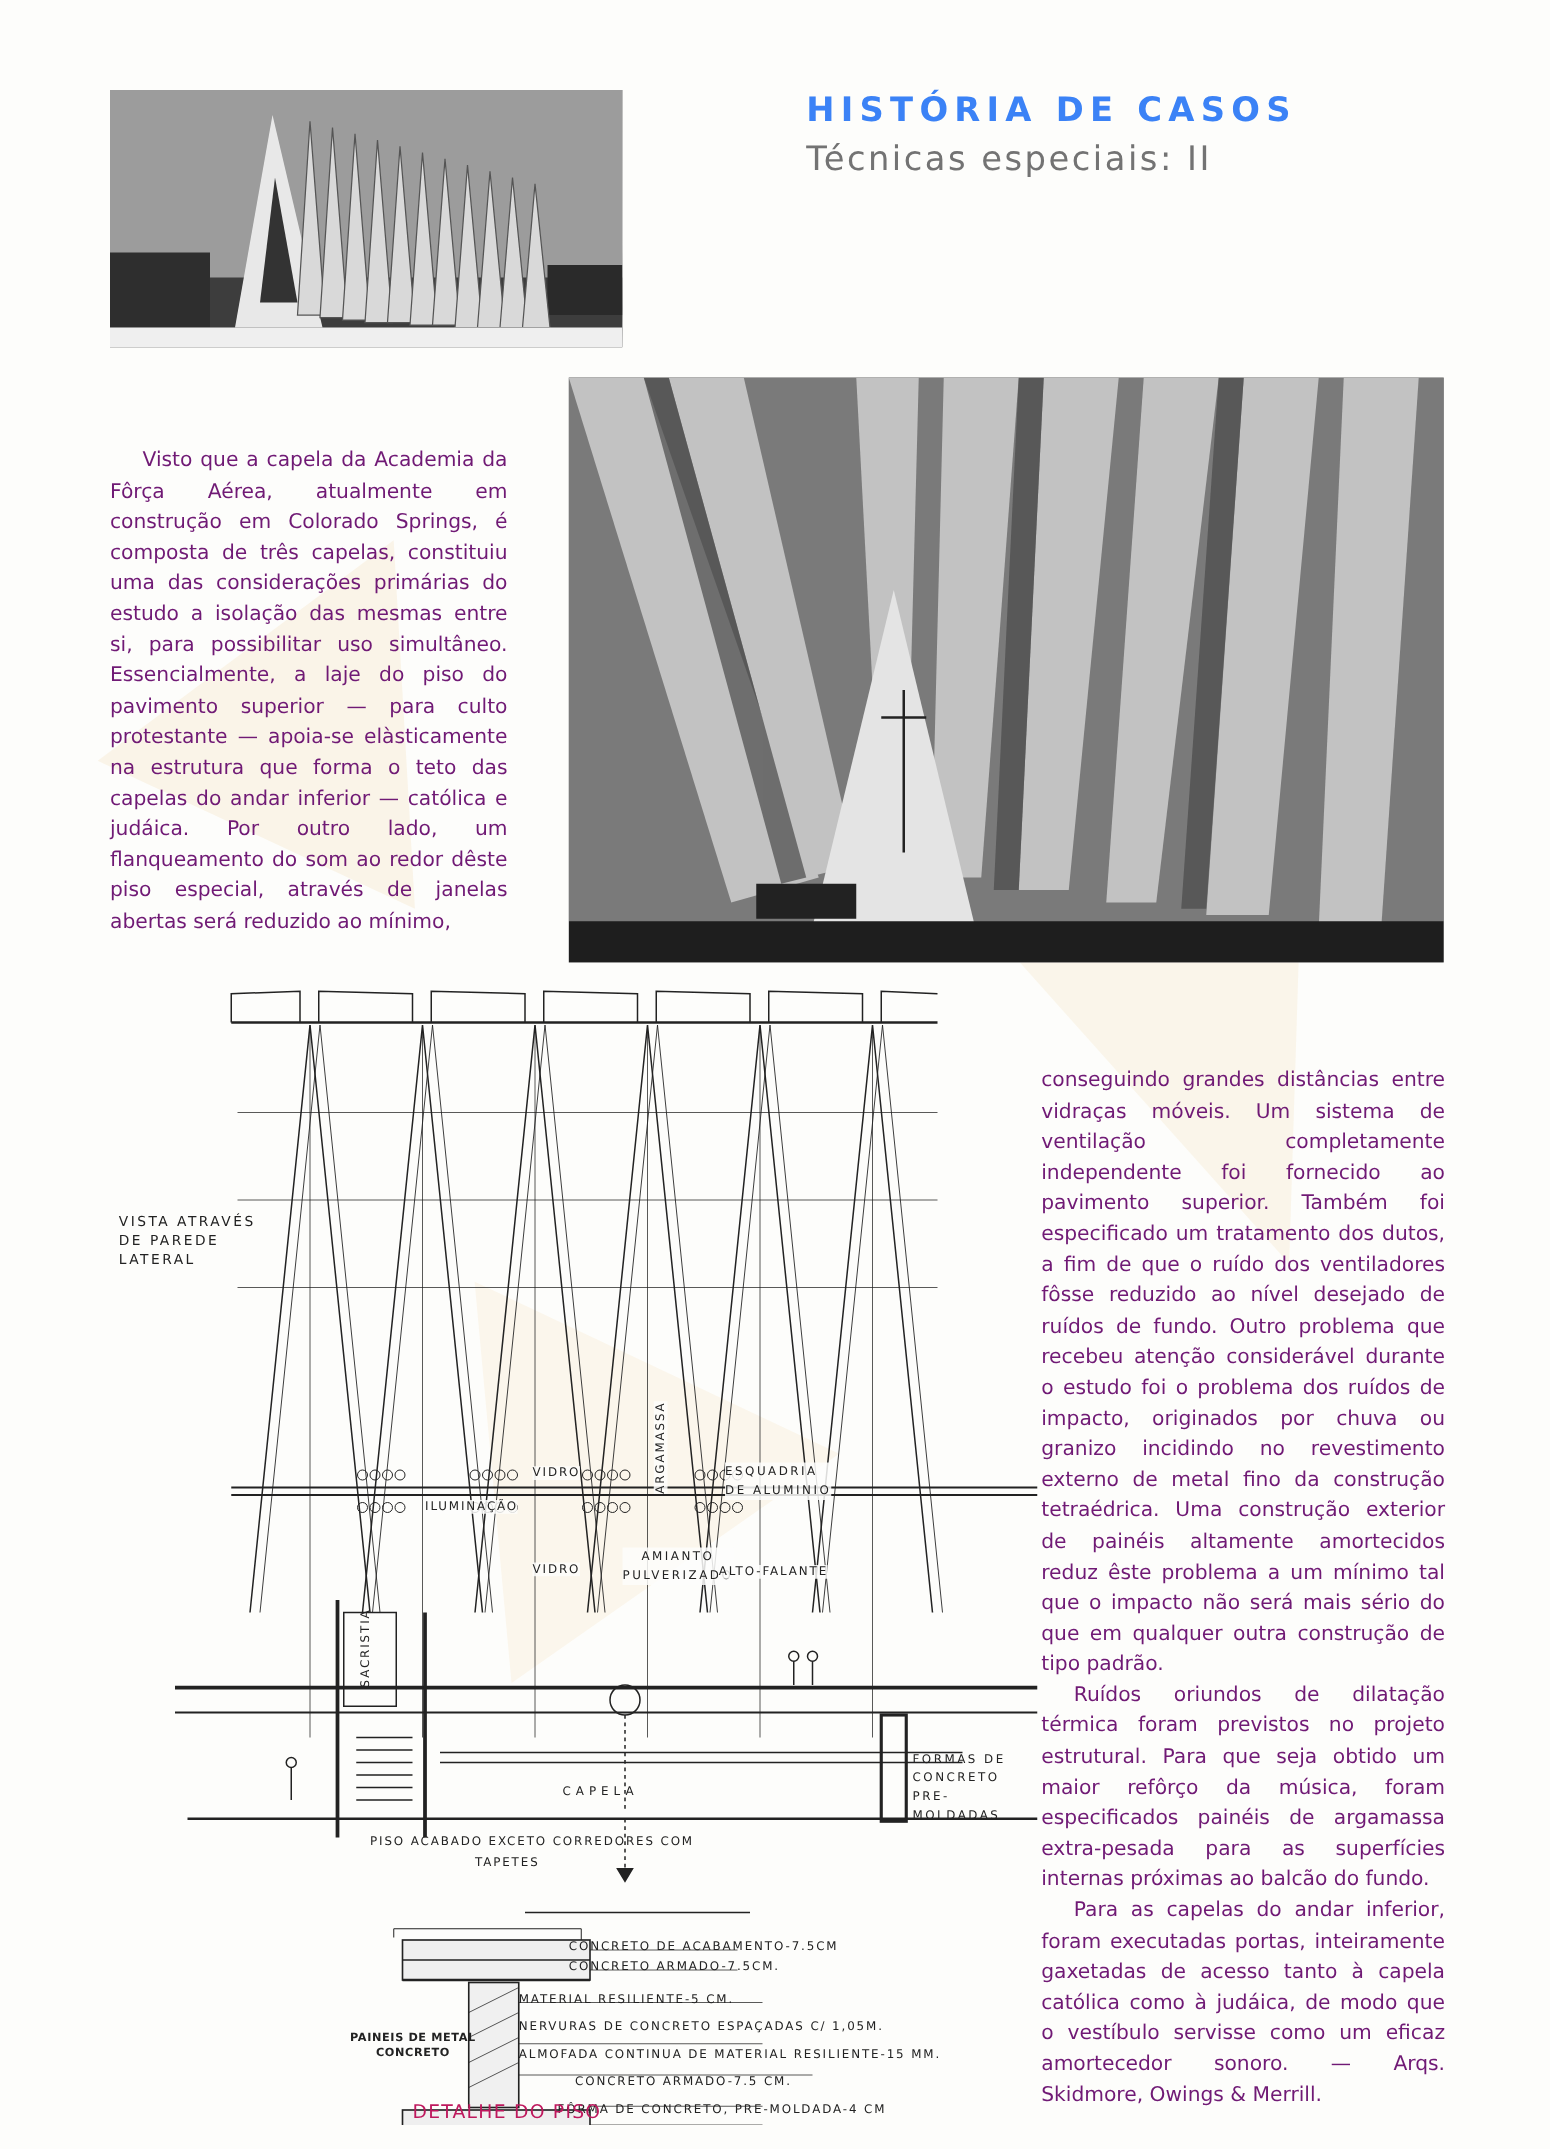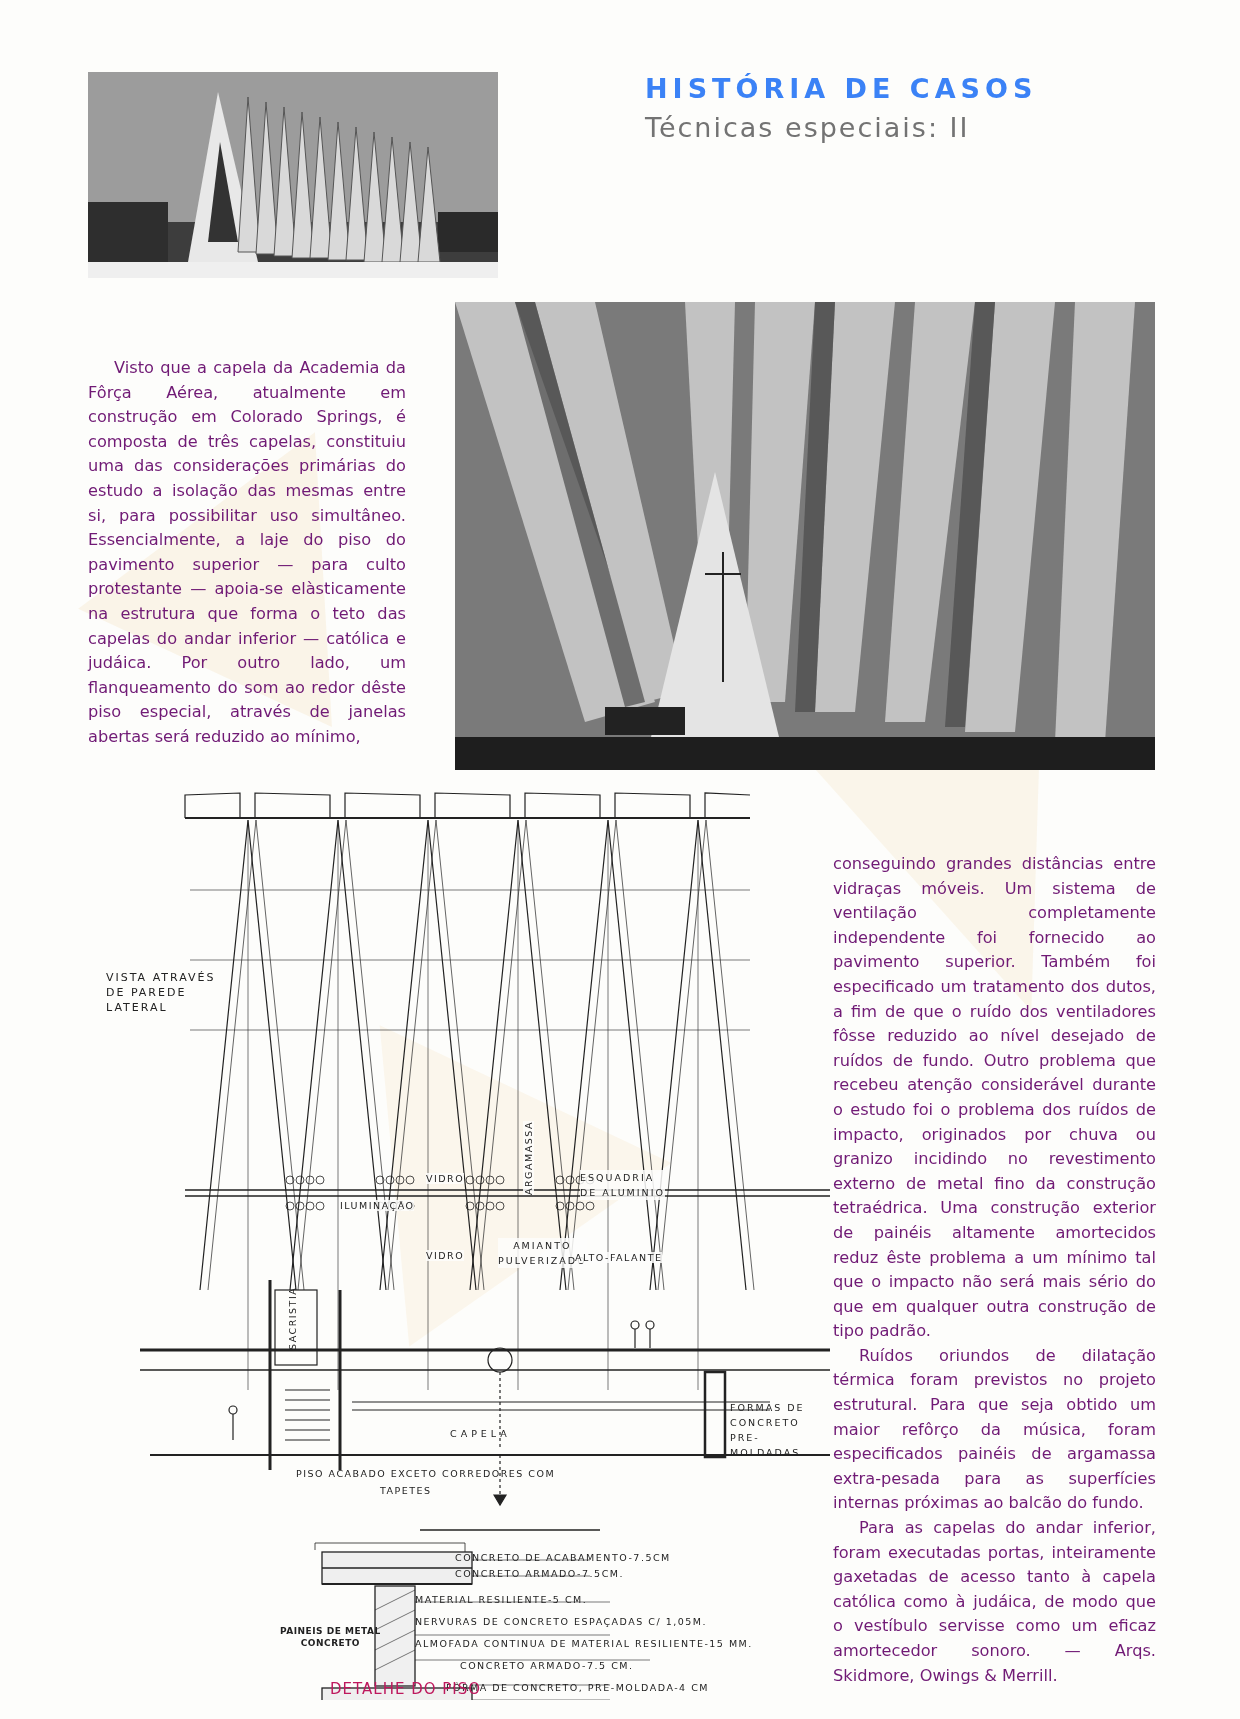--- a/index.html
+++ b/index.html
@@ -195,21 +195,21 @@
       <rect x="232" y="762" width="150" height="32" fill="#efefef"></rect>
       <path d="M232,778 L382,778"></path>
       <path d="M232,794 L382,794" stroke-width="2"></path>
       <rect x="285" y="796" width="40" height="100" fill="#f0f0f0"></rect>
       <path d="M285,820 L325,800 M285,840 L325,820 M285,860 L325,840 M285,880 L325,860" stroke-width=".6"></path>
       <rect x="232" y="898" width="150" height="14" fill="#efefef"></rect>
       <path d="M382,770 L500,770 M382,786 L500,786 M325,812 L520,812 M325,845 L520,845 M325,870 L560,870 M382,895 L520,895 M382,910 L520,910" stroke-width=".6"></path>
     </g>
   </svg>
 
-  <div class="lbl lbl-lg" style="left:16px;top:180px;">VISTA ATRAVÉS
+  <div class="lbl lbl-lg" style="left:5px;top:180px;">VISTA ATRAVÉS
 DE PAREDE
 LATERAL</div>
   <div class="lbl" style="left:250px;top:410px;">ILUMINAÇÃO</div>
   <div class="lbl" style="left:336px;top:383px;">VIDRO</div>
   <div class="lbl lbl-v" style="left:433px;top:405px;">ARGAMASSA</div>
   <div class="lbl lbl-lg" style="left:490px;top:380px;font-size:9.5px;background:rgba(253,253,251,.85);">ESQUADRIA
 DE ALUMINIO</div>
   <div class="lbl" style="left:336px;top:460px;">VIDRO</div>
   <div class="lbl lbl-lg" style="left:408px;top:448px;font-size:9.5px;text-align:center;background:rgba(253,253,251,.85);">AMIANTO
 PULVERIZADO</div>

